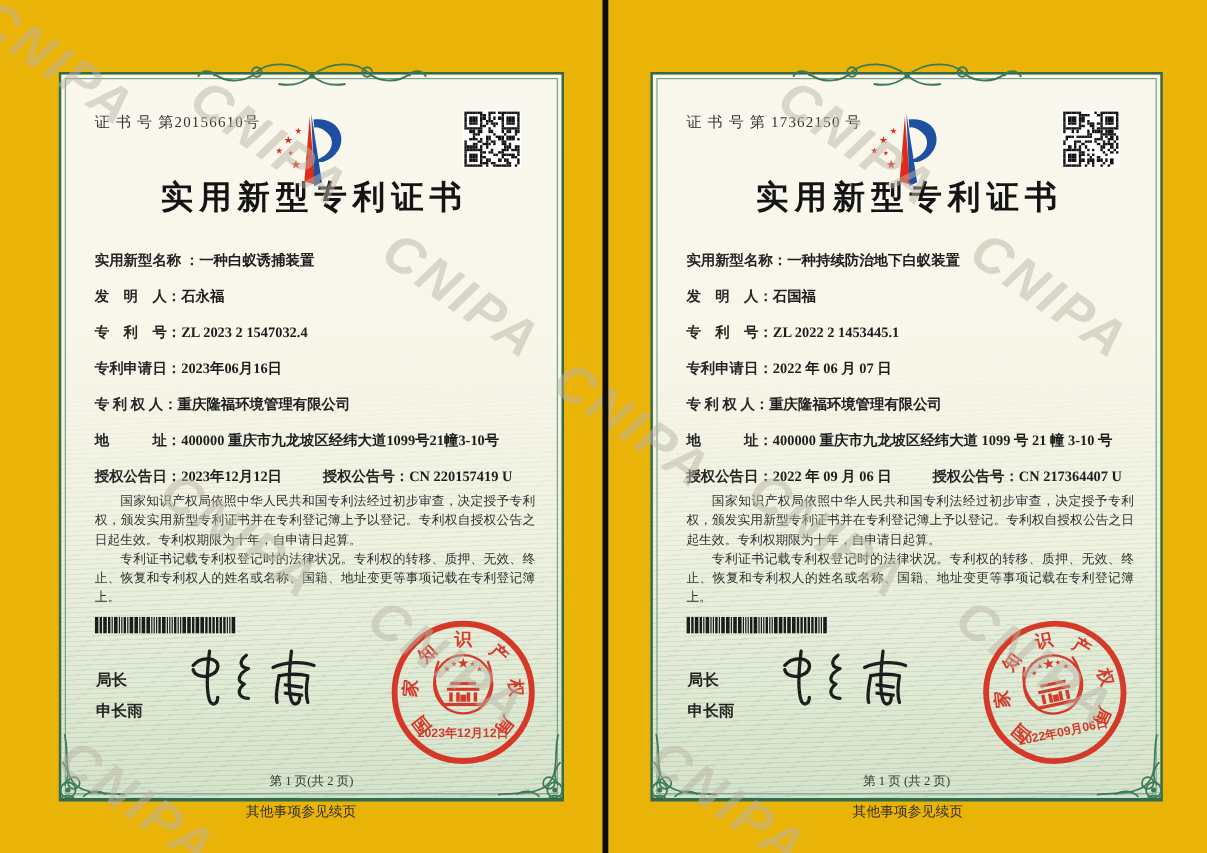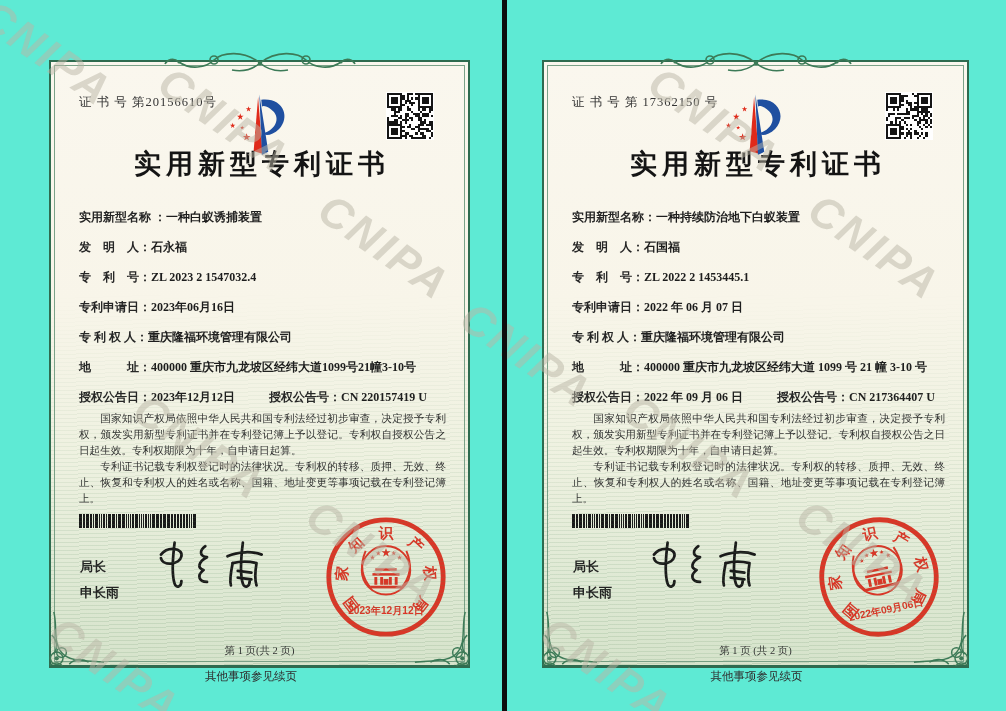--- a/index.html
+++ b/index.html
@@ -2,21 +2,21 @@
 <html><head>
 <meta charset="utf-8">
 <style>
   html,body{margin:0;padding:0;}
   body{
     width:1006px;height:711px;position:relative;overflow:hidden;
     background:#f8f5ea;
     font-family:"Liberation Serif","DejaVu Serif",serif;
     color:#2b2b2b;
   }
-  .panel{position:absolute;top:0;bottom:0;background:#5eead4;}
+  .panel{position:absolute;top:0;bottom:0;background:#eab308;}
   .panel-left{left:0;width:502px;}
   .panel-right{left:507px;width:499px;}
   .divider{position:absolute;top:0;bottom:0;left:502px;width:5px;background:#0d0d0d;z-index:9;}
 
   .frame{
     position:absolute;top:60px;height:603px;
     border:2px solid #2e6b4f;border-bottom-width:3px;
     background:
       linear-gradient(180deg,#faf7ee 0%,#f8f5e9 40%,#eef1e0 66%,#dfe9d4 86%,#d6e3cb 100%);
   }

